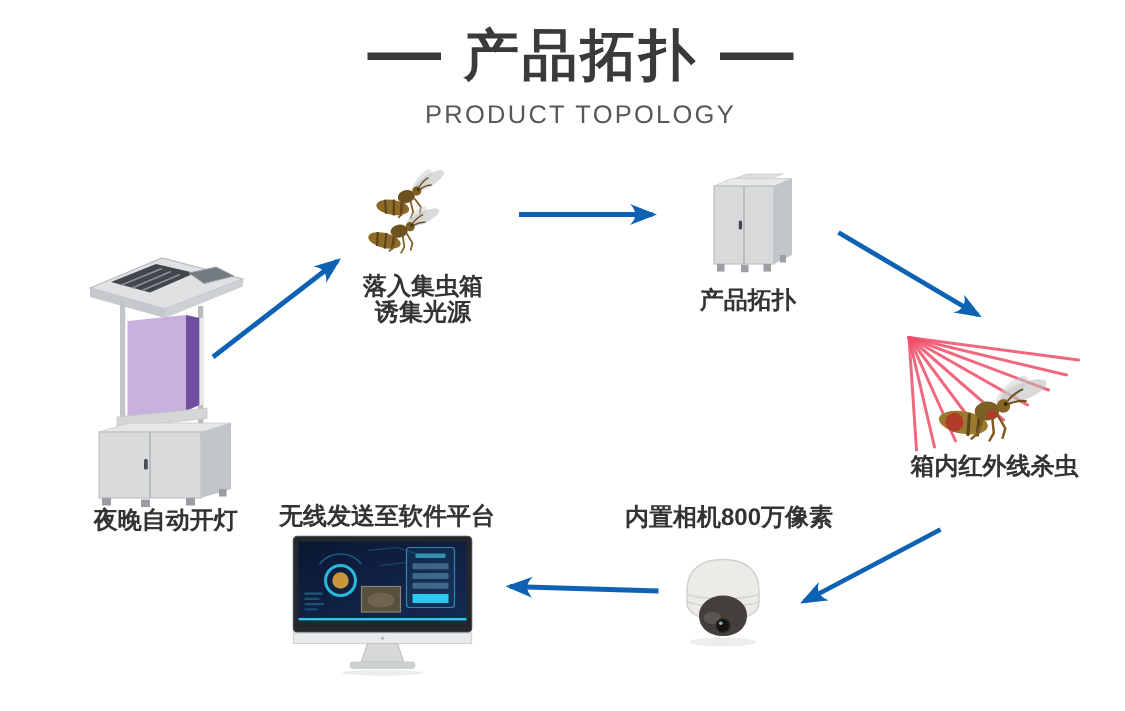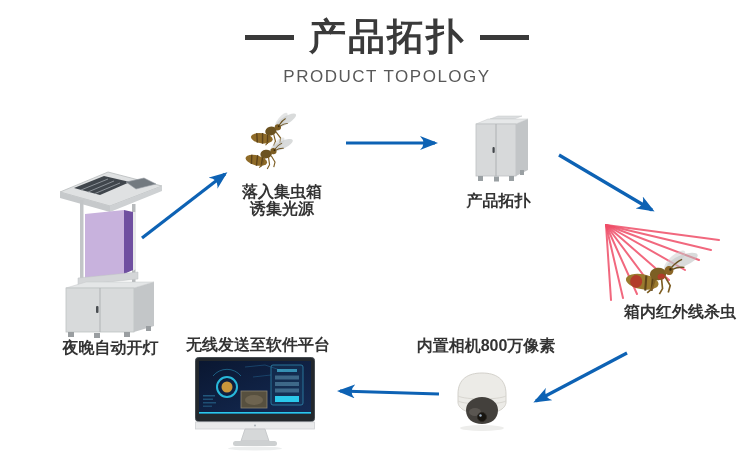--- a/index.html
+++ b/index.html
@@ -151,21 +151,21 @@
         </g>
         <ellipse cx="0" cy="0" rx="5.5" ry="4.2" fill="#7c5f24"></ellipse>
         <ellipse cx="2" cy="2" rx="2.5" ry="2" fill="#b23c2a"></ellipse>
         <circle cx="7.5" cy="-1.5" r="3" fill="#8a6526"></circle>
         <circle cx="8.6" cy="-2.2" r="0.9" fill="#3c2c0e"></circle>
         <path d="M9.5,-3.5 q4,-3.5 7.5,-4.5 M9.5,-2 q4.5,-1.5 8.5,-0.5" stroke="#6b5220" stroke-width="0.9" fill="none"></path>
         <path d="M-2,2.8 l-3,6.5 l-3.5,2.5 M2,3 l0,7 l-2.5,3.5 M4.5,2.3 l2.8,6.2 l-1.8,4.5" stroke="#7d5d22" stroke-width="1.1" fill="none"></path>
       </g>
     </svg>
   </div>
-  <div class="node-label" style="left:590px; top:303px; width:146px;text-align:right;">箱内红外线杀虫</div>
+  <div class="node-label" style="left:590px; top:303px; width:146px;">箱内红外线杀虫</div>
 
   <div class="node" style="left:454px; top:370px;">
     <svg width="56" height="62" viewBox="0 0 56 62">
       <ellipse cx="28" cy="58" rx="22" ry="3" fill="#ededeb"></ellipse>
       <path d="M4,24 C4,9 14,3 28,3 C42,3 52,9 52,24 L52,32 C52,39 42,44 28,44 C14,44 4,39 4,32 Z" fill="#ecebe7" stroke="#d3d1cb" stroke-width="1"></path>
       <path d="M4,26 C12,30 44,30 52,26 M4,31 C12,35 44,35 52,31" stroke="#d8d6d0" stroke-width="1" fill="none"></path>
       <path d="M12,40 a16,13 0 0 1 32,0 c0,9 -7,14 -16,14 c-9,0 -16,-5 -16,-14 z" fill="#43403c"></path>
       <ellipse cx="21" cy="42" rx="6" ry="4" fill="#6a655f" opacity="0.6"></ellipse>
       <circle cx="28" cy="47" r="4.5" fill="#17140f" stroke="#2b2722" stroke-width="1"></circle>
       <circle cx="26.5" cy="45.5" r="1.2" fill="#9fb3c9"></circle>

